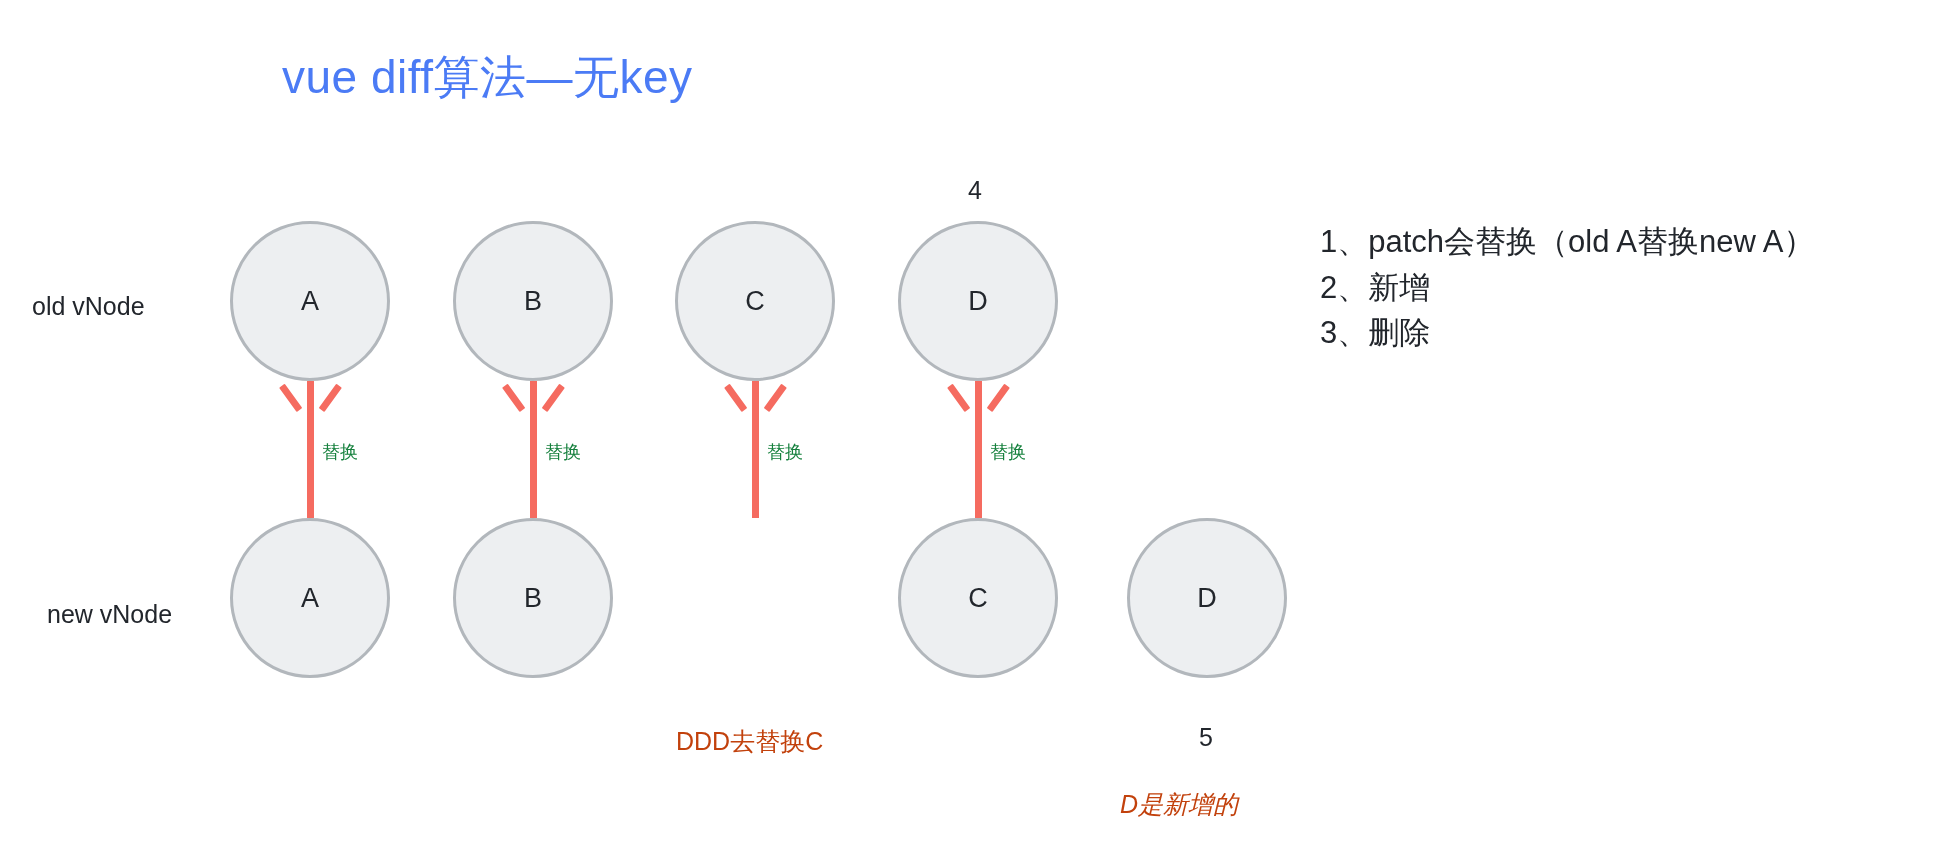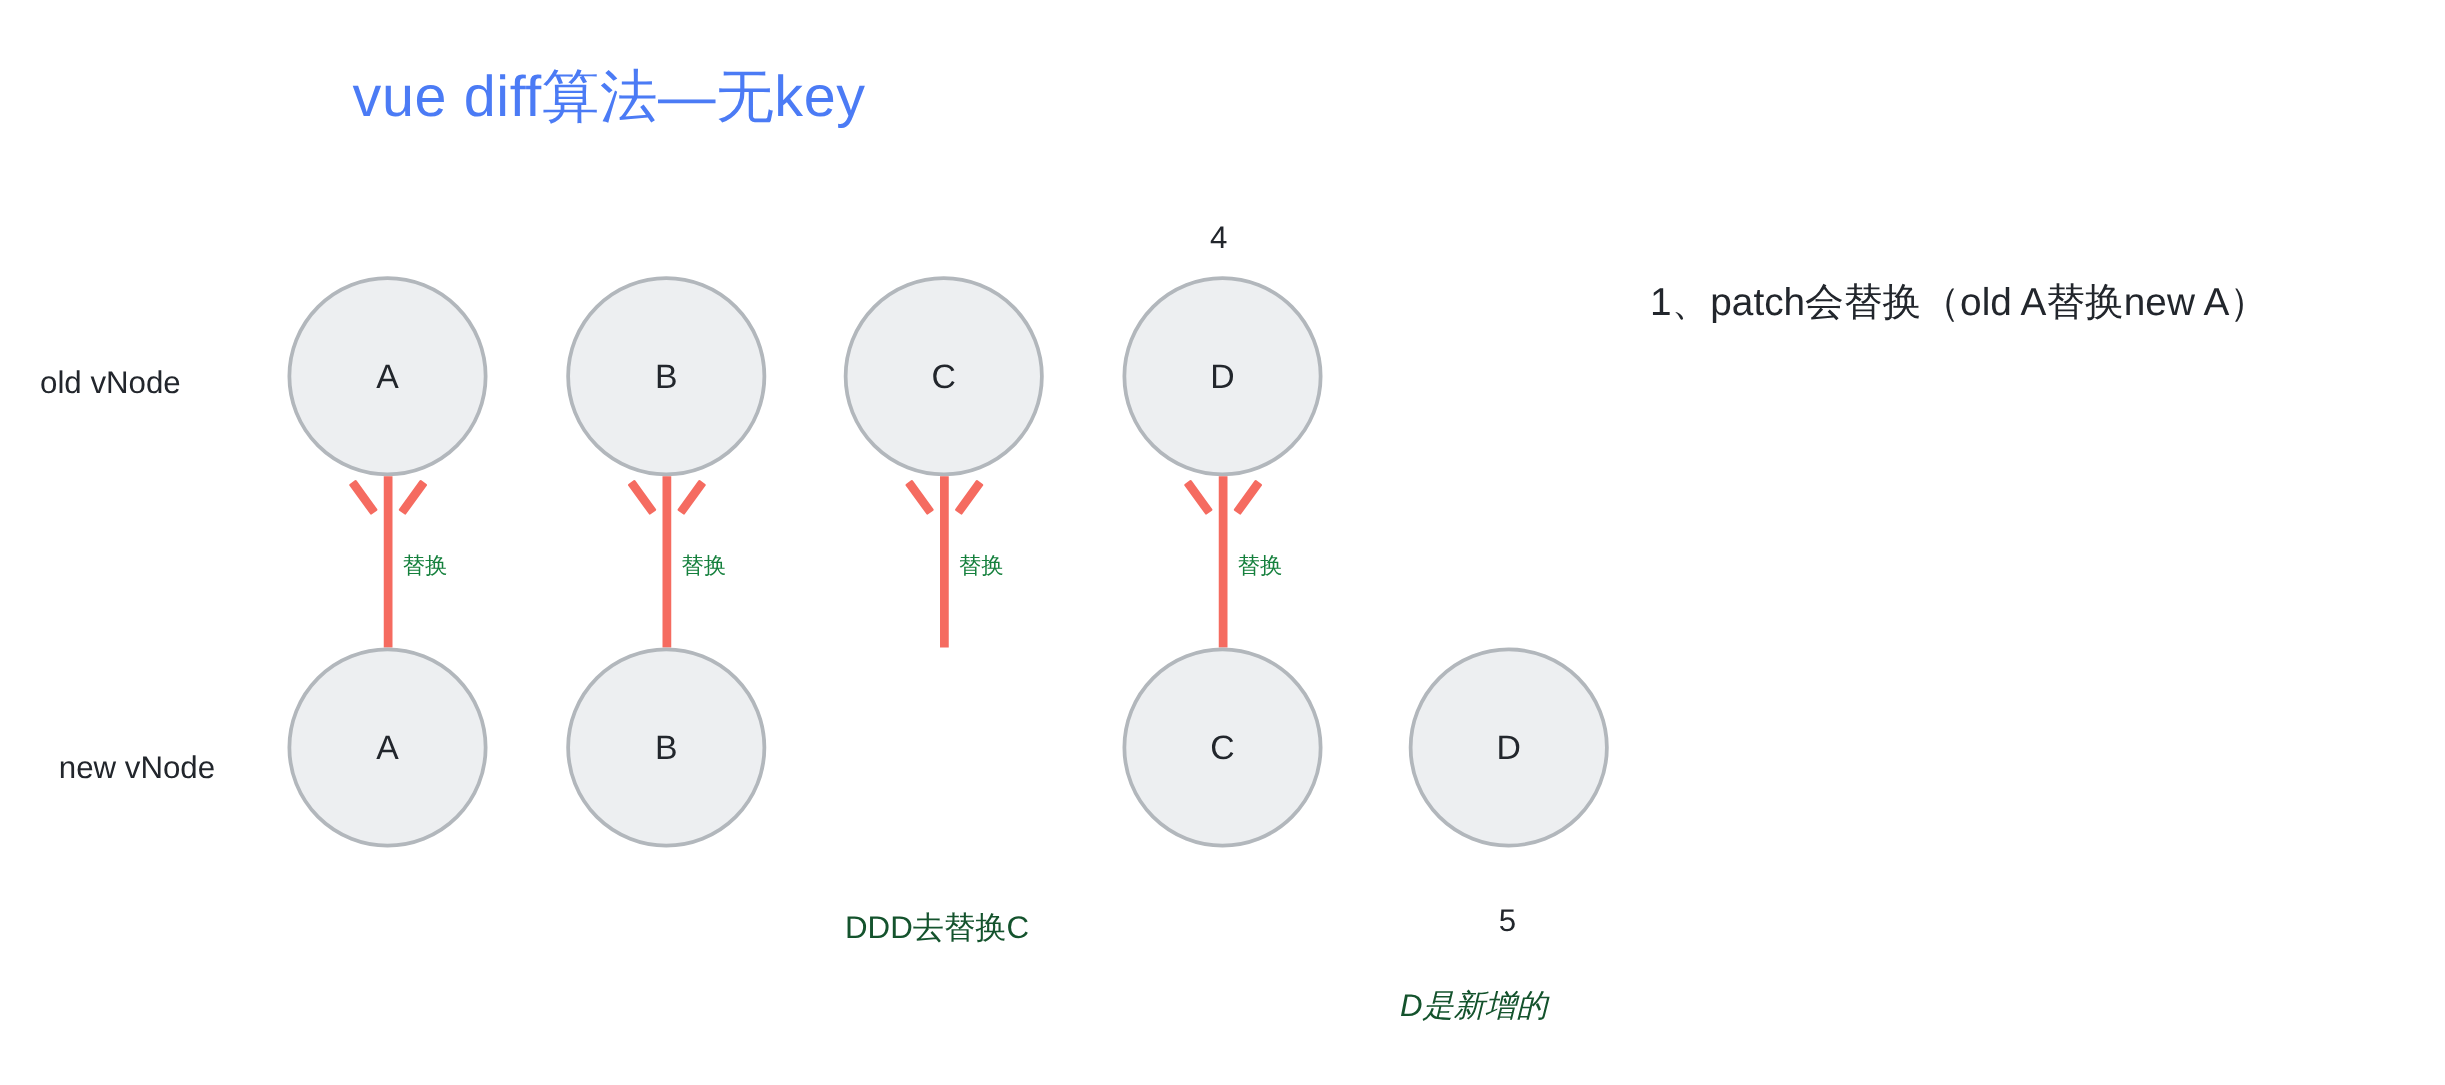--- a/index.html
+++ b/index.html
@@ -120,21 +120,21 @@
     color: #22262c;
     white-space: nowrap;
   }
   #marker-4 { left: 968px; top: 176px; }
   #marker-5 { left: 1199px; top: 723px; }
 
   
   .annotation {
     position: absolute;
     font-size: 25px;
-    color: #14532d;
+    color: #c2410c;
     white-space: nowrap;
   }
   #ann-ddd { left: 676px; top: 725px; }
   #ann-dnew { left: 1120px; top: 788px; font-style: italic; }
 
   
   #notes {
     position: absolute;
     left: 1320px;
     top: 219px;
@@ -192,15 +192,17 @@
   <div class="node node-new col-4">
     <span>D</span>
   </div>
 
   <div class="annotation" id="ann-ddd">DDD去替换C</div>
   <div class="marker" id="marker-5">5</div>
   <div class="annotation" id="ann-dnew">D是新增的</div>
 
   <div id="notes">
     <span class="note-line">1、patch会替换（old A替换new A）</span>
+    <span class="note-line">2、新增</span>
+    <span class="note-line">3、删除</span>
   </div>
 
 </div>
 
 </body></html>

